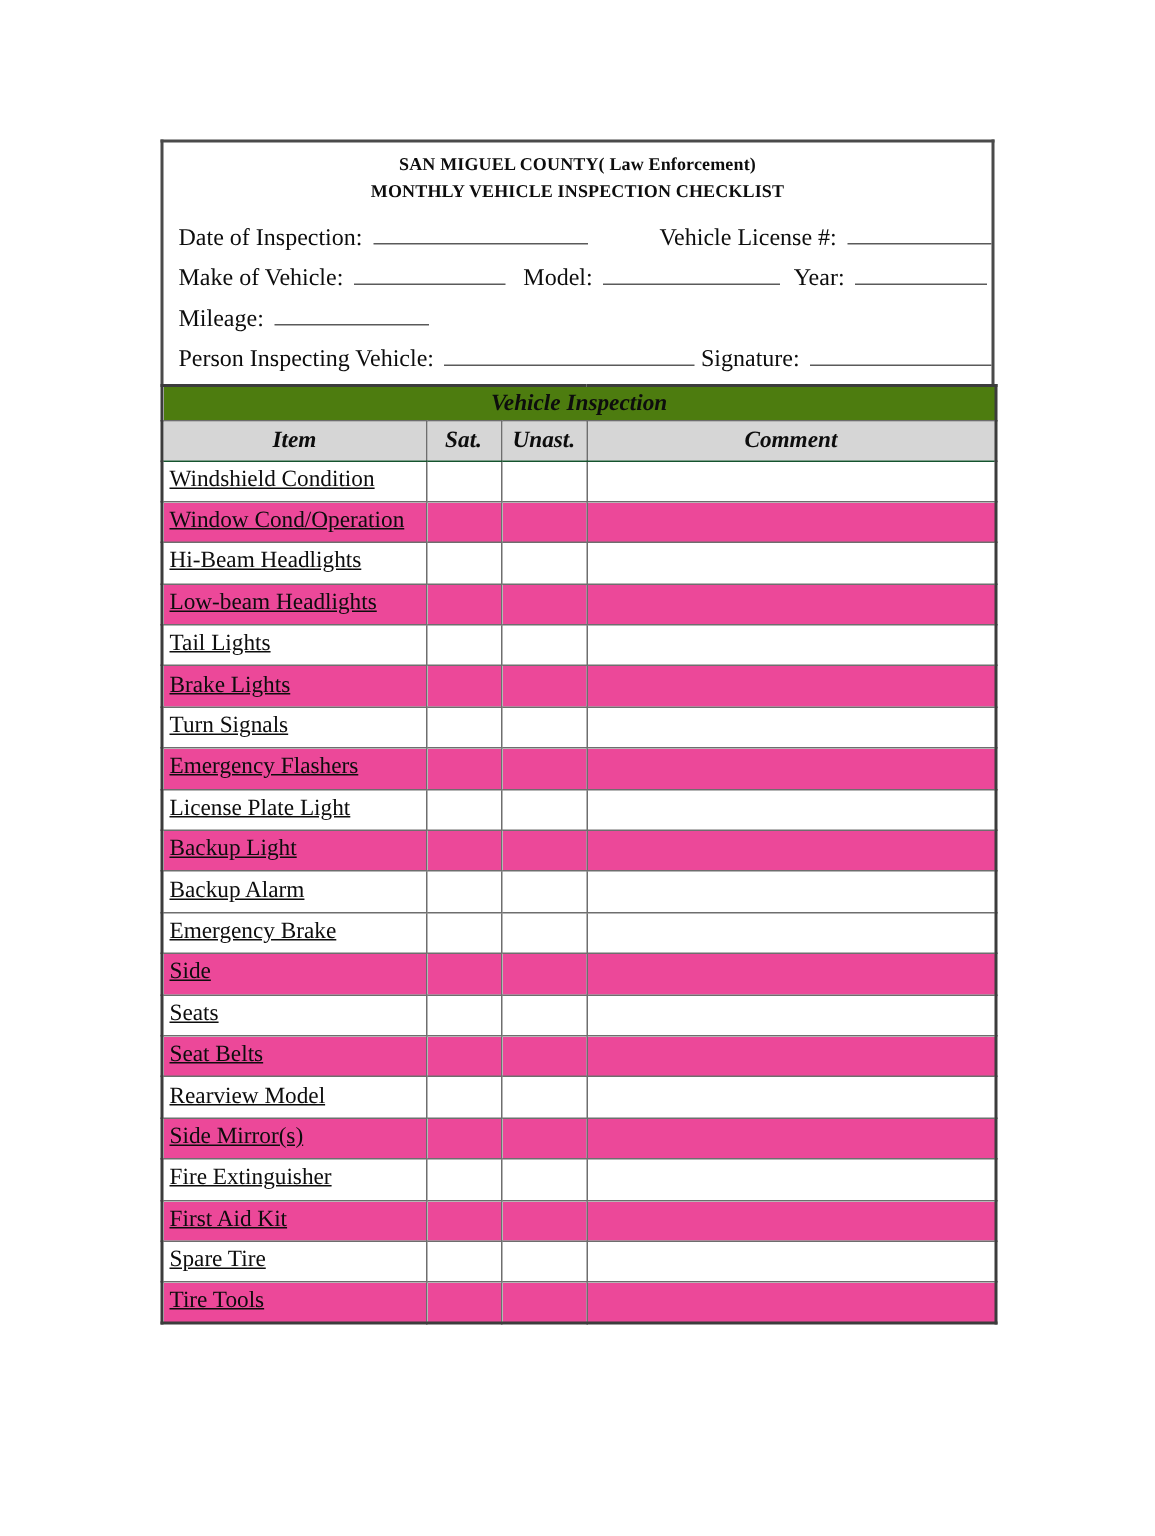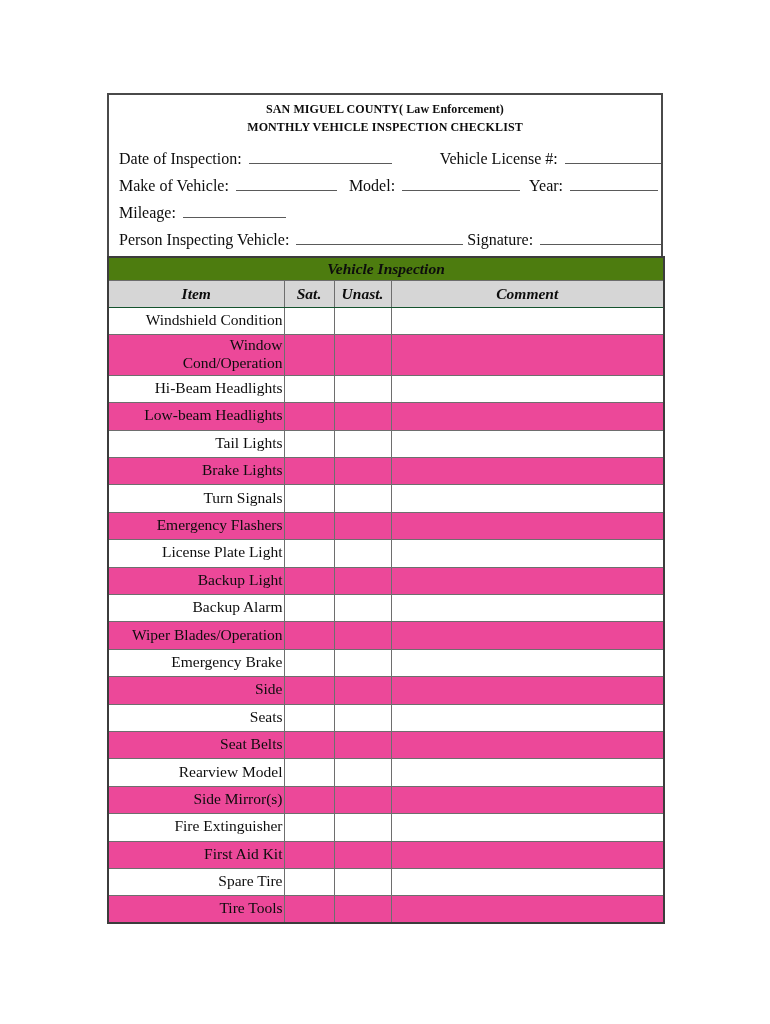--- a/index.html
+++ b/index.html
@@ -86,24 +86,25 @@
     height: 27px;
     background: #d6d6d6;
     text-align: center;
     font-weight: bold;
     font-style: italic;
     border-bottom: 1px solid #14532d;
   }
   tbody.items tr { height: 27.4px; }
   tbody.items tr.alt { background: #ec4899; }
   td.item {
-    text-align: right;
-    padding-left: 23px;
+    text-align: left;
+    padding-left: 4px;
     padding-bottom: 3px;
     vertical-align: middle;
+    text-decoration: underline;
   }
   td.chk, td.cmt { vertical-align: middle; }
 </style>
 </head>
 <body>
 
 <div class="sheet">
 
   <div class="formbox">
     <div class="title">SAN MIGUEL COUNTY( Law Enforcement)</div>
@@ -216,26 +217,20 @@
           <td class="chk"></td>
           <td class="chk"></td>
           <td class="cmt"></td>
         </tr>
         <tr>
           <td class="item">Backup Alarm</td>
           <td class="chk"></td>
           <td class="chk"></td>
           <td class="cmt"></td>
         </tr>
-        <tr class="alt">
-          <td class="item">Wiper Blades/Operation</td>
-          <td class="chk"></td>
-          <td class="chk"></td>
-          <td class="cmt"></td>
-        </tr>
         <tr>
           <td class="item">Emergency Brake</td>
           <td class="chk"></td>
           <td class="chk"></td>
           <td class="cmt"></td>
         </tr>
         <tr class="alt">
           <td class="item">Side</td>
           <td class="chk"></td>
           <td class="chk"></td>

